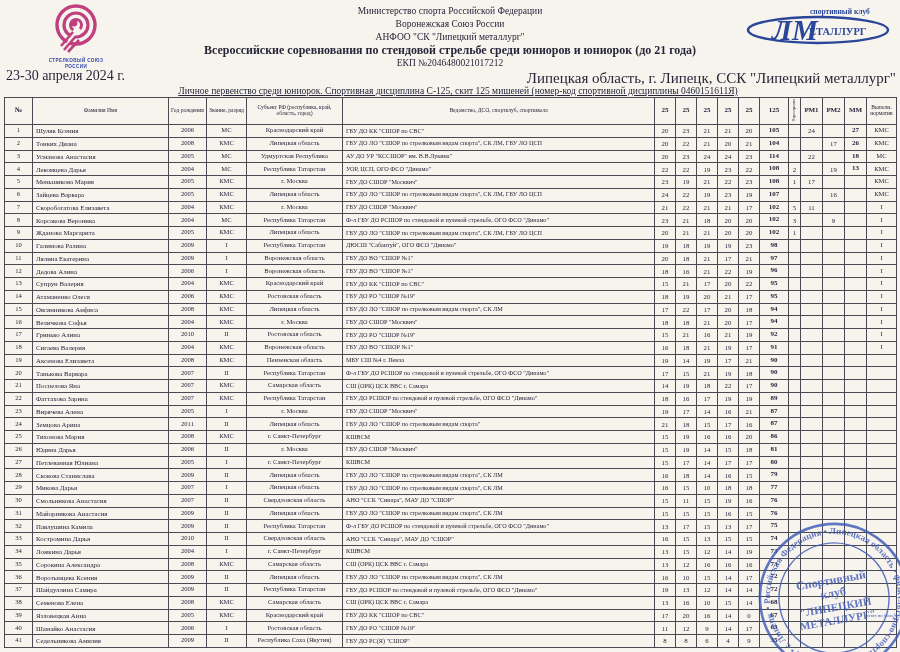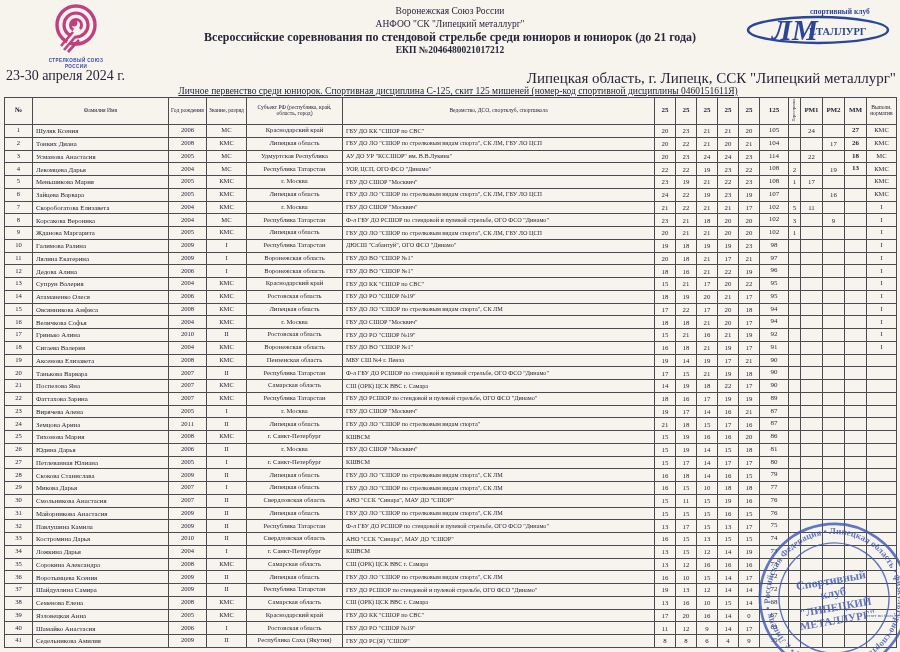--- a/index.html
+++ b/index.html
@@ -2,42 +2,42 @@
 <html><head>
 <meta charset="utf-8">
 <style>
   html,body{margin:0;padding:0;}
   .page{position:relative;width:900px;height:652px;background:#f7f4ee;overflow:hidden;
         font-family:"Liberation Serif",serif;color:#26263a;}
   
   .hdr{position:relative;height:86px;}
   .hdr-center{position:absolute;left:150px;right:150px;top:5px;text-align:center;}
   .hdr-center .l{font-size:9.5px;line-height:13px;}
-  .hdr-center .b{font-weight:bold;}
+  .hdr-center .b{font-weight:normal;}
   .hdr-center .t{font-size:12px;font-weight:bold;line-height:13px;}
   .logo-left{position:absolute;left:16px;top:2px;width:120px;text-align:center;}
   .logo-left .cap{font-family:"Liberation Sans",sans-serif;font-size:4.6px;font-weight:bold;
                   color:#3347a8;letter-spacing:.4px;line-height:5.5px;}
   .date{position:absolute;left:6px;top:68px;font-size:14px;}
   .logo-right{position:absolute;right:8px;top:4px;width:152px;}
   .location{position:absolute;right:4px;top:70px;font-size:15px;}
   
   .caption{text-align:center;font-size:9.5px;text-decoration:underline;margin:0 0 1px 16px;}
   
   table{border-collapse:collapse;table-layout:fixed;width:892px;margin:0 4px;}
   th,td{border:1px solid #4a4a52;padding:0;line-height:1.05;overflow:hidden;}
   thead th{height:26px;font-weight:normal;font-size:5.6px;white-space:normal;
            vertical-align:middle;text-align:center;padding:0 1px;}
   thead th.big{font-size:7px;font-weight:bold;}
   thead th.vert{font-size:4.2px;}
   thead th.vert span{writing-mode:vertical-rl;transform:rotate(180deg);display:inline-block;max-height:25px;}
   tbody td{height:11.75px;font-size:6.6px;text-align:center;white-space:nowrap;vertical-align:middle;}
   td.c-name{text-align:left;padding-left:3px;font-size:6.8px;}
   td.c-club{text-align:left;padding-left:3px;font-size:6.2px;}
-  td.c-total{font-weight:normal;font-size:7px;}
+  td.c-total{font-weight:bold;font-size:7px;}
   td.c-mm{font-weight:bold;font-size:7px;}
   td.c-s,td.c-pm,td.c-po{font-size:6.8px;}
   td.note{color:#3c57b5;font-size:5px;white-space:nowrap;}
   
   .stamp{position:absolute;left:748px;top:512px;width:172px;height:172px;opacity:.8;
          transform:rotate(-10deg);pointer-events:none;}
 </style>
 </head>
 <body>
 
@@ -52,20 +52,21 @@
         <circle cx="33" cy="23" r="5.5" fill="none" stroke="#bf3f7f" stroke-width="3"></circle>
         <polygon points="20,48 33,23 38,28" fill="#f7f4ee"></polygon>
         <circle cx="31" cy="21" r="3.4" fill="#bf3f7f"></circle>
         <path d="M18 44 L30 30 M21 48 L33 34 M25 50 L36 38" stroke="#bf3f7f" stroke-width="2.6" fill="none"></path>
       </svg>
       <div class="cap">СТРЕЛКОВЫЙ СОЮЗ</div>
       <div class="cap">РОССИИ</div>
     </div>
 
     <div class="hdr-center">
+      <div class="l">Министерство спорта Российской Федерации</div>
       <div class="l">Воронежская Союз России</div>
       <div class="l">АНФОО "СК "Липецкий металлург"</div>
       <div class="t">Всероссийские соревнования по стендовой стрельбе среди юниоров и юниорок (до 21 года)</div>
       <div class="l b">ЕКП №2046480021017212</div>
     </div>
 
     <div class="logo-right">
       <svg width="152" height="46" viewBox="0 0 152 46">
         <text x="70" y="10" font-size="7.5" font-weight="bold" fill="#2b4699" font-family="Liberation Serif, serif">спортивный клуб</text>
         <ellipse cx="78" cy="26" rx="70" ry="13" fill="none" stroke="#2b4699" stroke-width="2.4"></ellipse>

